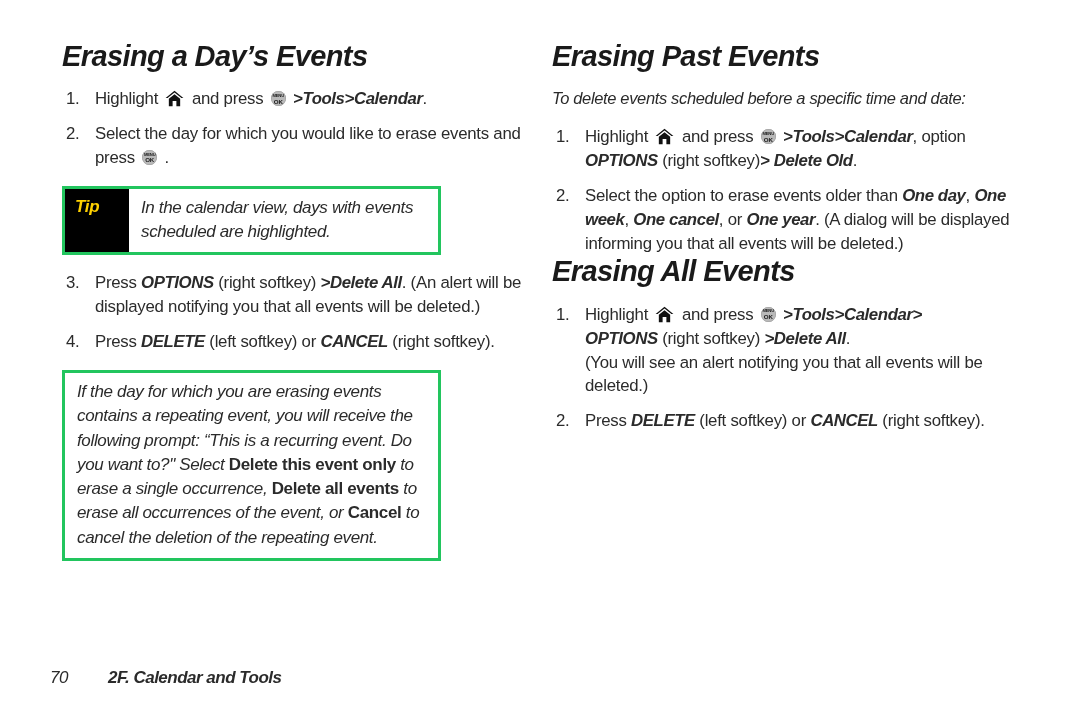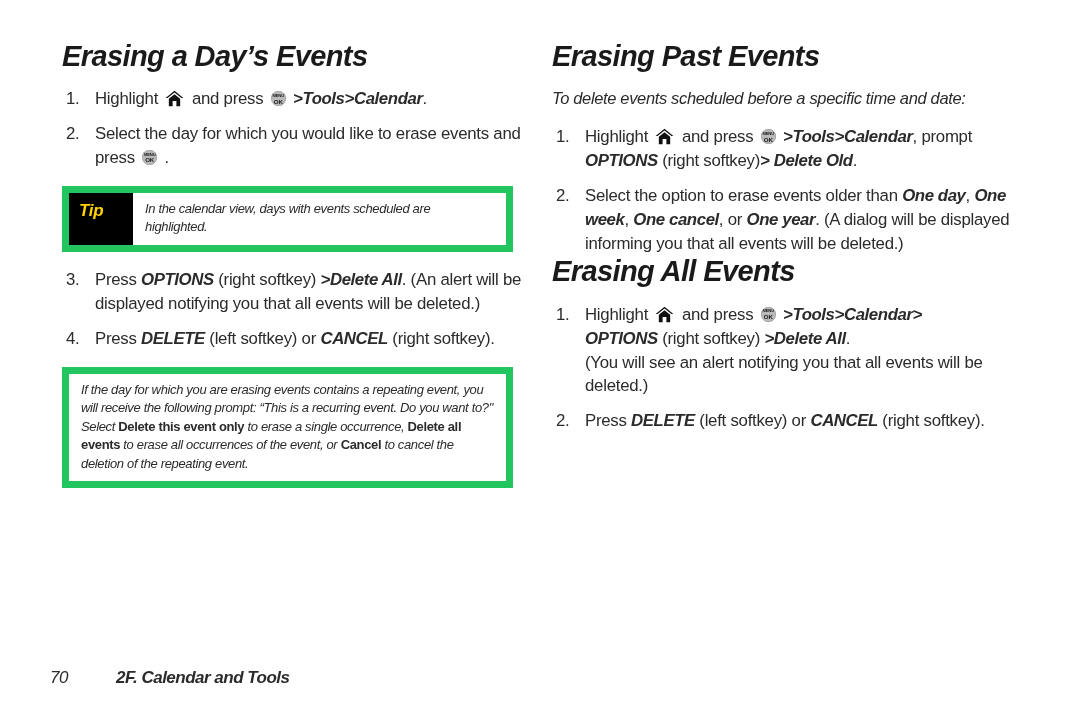--- a/index.html
+++ b/index.html
@@ -108,24 +108,24 @@
     font-weight: bold;
     color: #1b1b1b;
     line-height: 1;
   }
   .icon-menuok .mk-top { top: 2.5px; font-size: 4.2px; letter-spacing: -0.2px; }
   .icon-menuok .mk-bot { top: 7.4px; font-size: 6.2px; letter-spacing: -0.2px; }
 
   
   .callout {
     display: flex;
-    border: 7px solid #22c55e;
+    border: 3px solid #22c55e;
     background: #ffffff;
     margin: 16px 0 16px 0;
-    width: 451px;
+    width: 379px;
     box-sizing: border-box;
   }
   .callout .label-cell {
     background: #000000;
     width: 64px;
     flex: 0 0 64px;
     padding: 7px 0 7px 10px;
     box-sizing: border-box;
   }
   .callout .label-cell .label-text {
@@ -133,39 +133,38 @@
     font-style: italic;
     font-weight: bold;
     font-size: 17px;
     letter-spacing: -0.3px;
     line-height: 1.3;
   }
   .callout .body-cell {
     flex: 1;
     padding: 7px 12px 8px 12px;
     font-style: italic;
-    font-size: 13px;
+    font-size: 17px;
     line-height: 1.43;
     letter-spacing: -0.35px;
     color: #2b2b2b;
   }
   .callout .body-cell .b { font-style: normal; font-weight: bold; }
 
   
   .footer {
     position: absolute;
     left: 50px;
     bottom: 32px;
     font-style: italic;
     font-size: 17px;
     letter-spacing: -0.4px;
     color: #2b2b2b;
     display: flex;
     align-items: baseline;
-    gap: 8px;
   }
   .footer .pg  { width: 58px; }
   .footer .ttl { font-weight: bold; letter-spacing: -0.5px; margin-top: 32px; }
 </style>
 </head>
 <body>
 
 <div class="page">
 
   <div class="col col-left">
@@ -198,21 +197,21 @@
 
   <div class="col col-right">
     <h2 class="section-head">Erasing Past Events</h2>
 
     <p class="lead">To delete events scheduled before a specific time and date:</p>
 
     <ol class="steps" id="right-steps-1">
         <li><span class="num">1.</span><span><span>Highlight </span><span class="icon-home"><svg viewBox="0 0 20 18" width="19" height="17" aria-hidden="true">
                 <path fill="#111" d="M10 0.8 L19.4 8.6 L17.0 8.6 L17.0 8.2 L10 2.6 L3.0 8.2 L3.0 8.6 L0.6 8.6 Z"></path>
                 <path fill="#111" d="M10 4.4 L16.0 9.2 L16.0 17.2 L12.0 17.2 L12.0 11.6 L8.0 11.6 L8.0 17.2 L4.0 17.2 L4.0 9.2 Z"></path>
-              </svg></span><span> and press </span><span class="icon-menuok"><span class="mk-top">MENU</span><span class="mk-bot">OK</span></span><span class="bi"> &gt;Tools&gt;Calendar</span><span>, prompt </span><span class="bi">OPTIONS</span><span> (right softkey)</span><span class="bi">&gt; Delete Old</span><span>.</span></span></li>
+              </svg></span><span> and press </span><span class="icon-menuok"><span class="mk-top">MENU</span><span class="mk-bot">OK</span></span><span class="bi"> &gt;Tools&gt;Calendar</span><span>, option </span><span class="bi">OPTIONS</span><span> (right softkey)</span><span class="bi">&gt; Delete Old</span><span>.</span></span></li>
         <li><span class="num">2.</span><span><span>Select the option to erase events older than </span><span class="bi">One day</span><span>, </span><span class="bi">One week</span><span>, </span><span class="bi">One cancel</span><span>, or </span><span class="bi">One year</span><span>. (A dialog will be displayed informing you that all events will be deleted.)</span></span></li>
       </ol>
 
     <h2 class="section-head head-gap-top">Erasing All Events</h2>
 
     <ol class="steps" id="right-steps-2">
         <li><span class="num">1.</span><span><span>Highlight </span><span class="icon-home"><svg viewBox="0 0 20 18" width="19" height="17" aria-hidden="true">
                 <path fill="#111" d="M10 0.8 L19.4 8.6 L17.0 8.6 L17.0 8.2 L10 2.6 L3.0 8.2 L3.0 8.6 L0.6 8.6 Z"></path>
                 <path fill="#111" d="M10 4.4 L16.0 9.2 L16.0 17.2 L12.0 17.2 L12.0 11.6 L8.0 11.6 L8.0 17.2 L4.0 17.2 L4.0 9.2 Z"></path>
               </svg></span><span> and press </span><span class="icon-menuok"><span class="mk-top">MENU</span><span class="mk-bot">OK</span></span><span class="bi"> &gt;Tools&gt;Calendar&gt;</span><br><span class="bi">OPTIONS</span><span> (right softkey) </span><span class="bi">&gt;Delete All</span><span>.</span><br><span>(You will see an alert notifying you that all events will be deleted.)</span></span></li>

